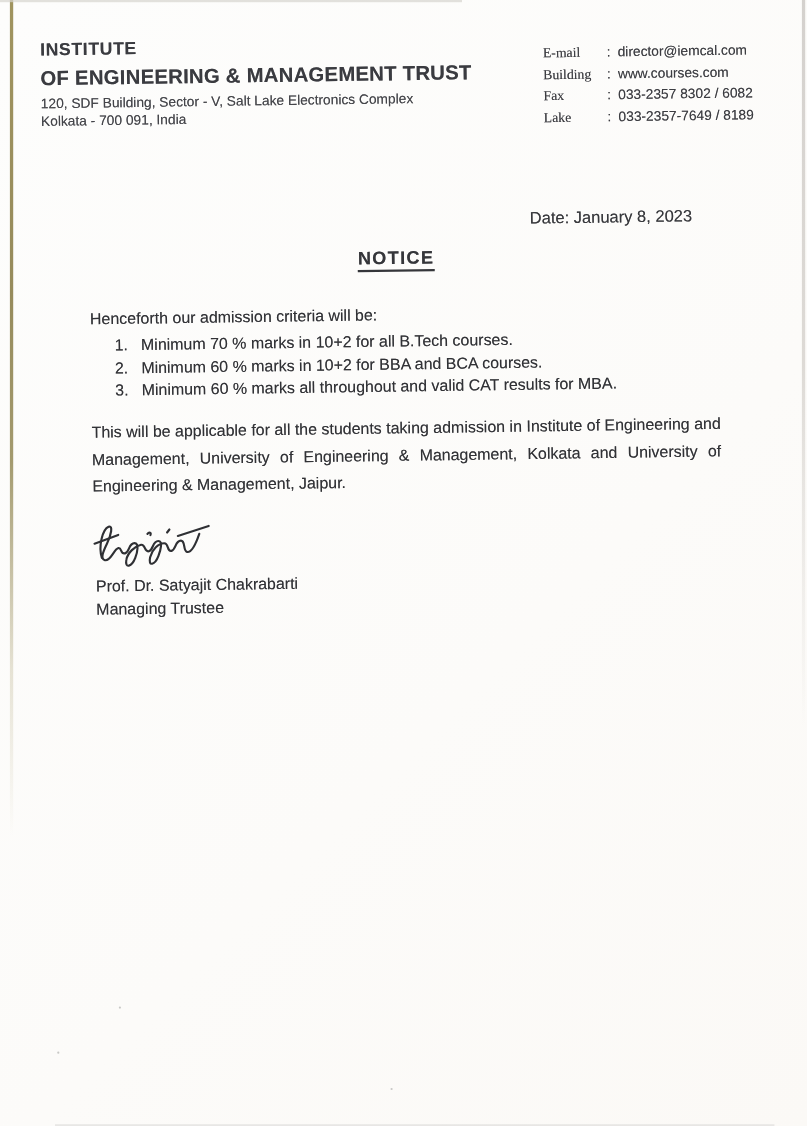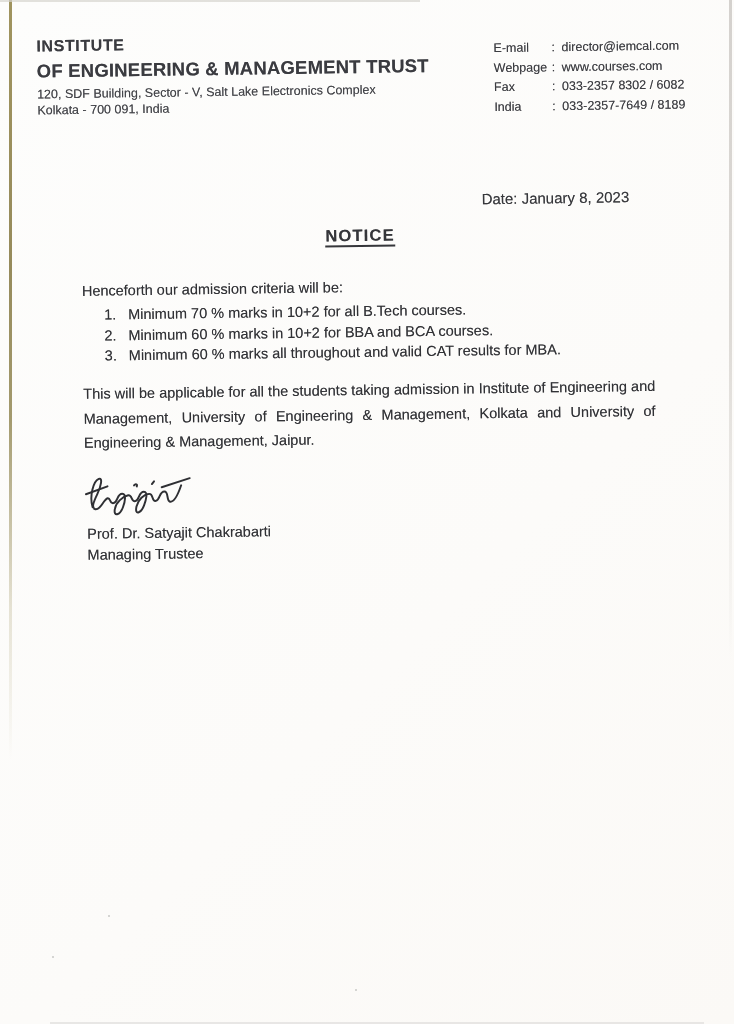--- a/index.html
+++ b/index.html
@@ -50,21 +50,21 @@
   .org-block { position: absolute; left: 40px; top: 33px; }
   .org-line1 { font-size: 16px; font-weight: bold; letter-spacing: .6px; color: #3a3b40; }
   .org-line2 { font-size: 18.5px; font-weight: bold; letter-spacing: .2px; margin-top: 5px; color: #3a3b40; }
   .org-addr  { font-size: 12.5px; line-height: 16px; margin-top: 4px; color: #44454a; }
 
   .contact-block {
     position: absolute; left: 497px; top: 41px;
     font-size: 12.5px; line-height: 19.5px; color: #3c3d42;
   }
   .contact-row { display: flex; }
-  .contact-label { width: 58px; }
+  .contact-label { width: 58px; font-family: Liberation Serif, serif; }
   .contact-colon { width: 10px; text-align: left; }
   .contact-value { white-space: nowrap; }
 
   .date-line { position: absolute; left: 483px; top: 192px; font-size: 15px; color: #37383c; }
 
   .notice-title {
     position: absolute; left: 0; top: 226px; width: 722px; text-align: center;
     font-size: 16.5px; font-weight: bold; letter-spacing: 1.2px;
   }
   .notice-title span {
@@ -113,31 +113,31 @@
       </div>
     </div>
 
     <div class="contact-block">
       <div class="contact-row">
         <span class="contact-label">E-mail</span>
         <span class="contact-colon">:</span>
         <span class="contact-value">director@iemcal.com</span>
       </div>
       <div class="contact-row">
-        <span class="contact-label">Webpage</span>
+        <span class="contact-label">Building</span>
         <span class="contact-colon">:</span>
         <span class="contact-value">www.courses.com</span>
       </div>
       <div class="contact-row">
         <span class="contact-label">Fax</span>
         <span class="contact-colon">:</span>
         <span class="contact-value">033-2357 8302 / 6082</span>
       </div>
       <div class="contact-row">
-        <span class="contact-label">India</span>
+        <span class="contact-label">Lake</span>
         <span class="contact-colon">:</span>
         <span class="contact-value">033-2357-7649 / 8189</span>
       </div>
     </div>
 
     <div class="date-line">Date: January 8, 2023</div>
 
     <div class="notice-title">
       <span>NOTICE</span>
     </div>

